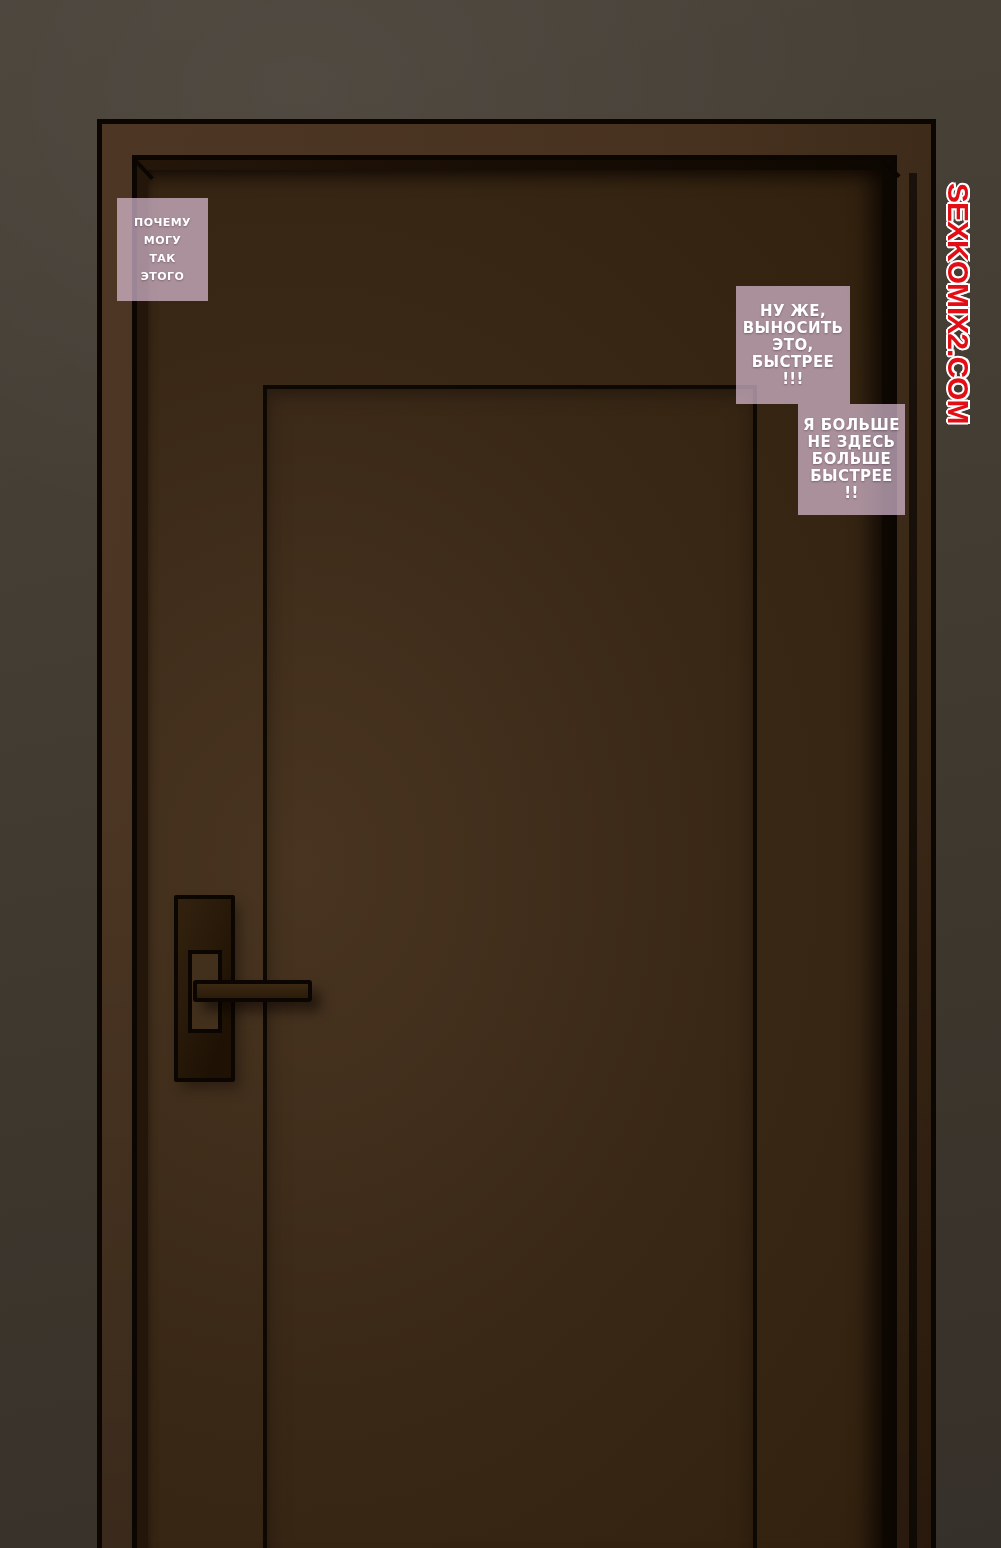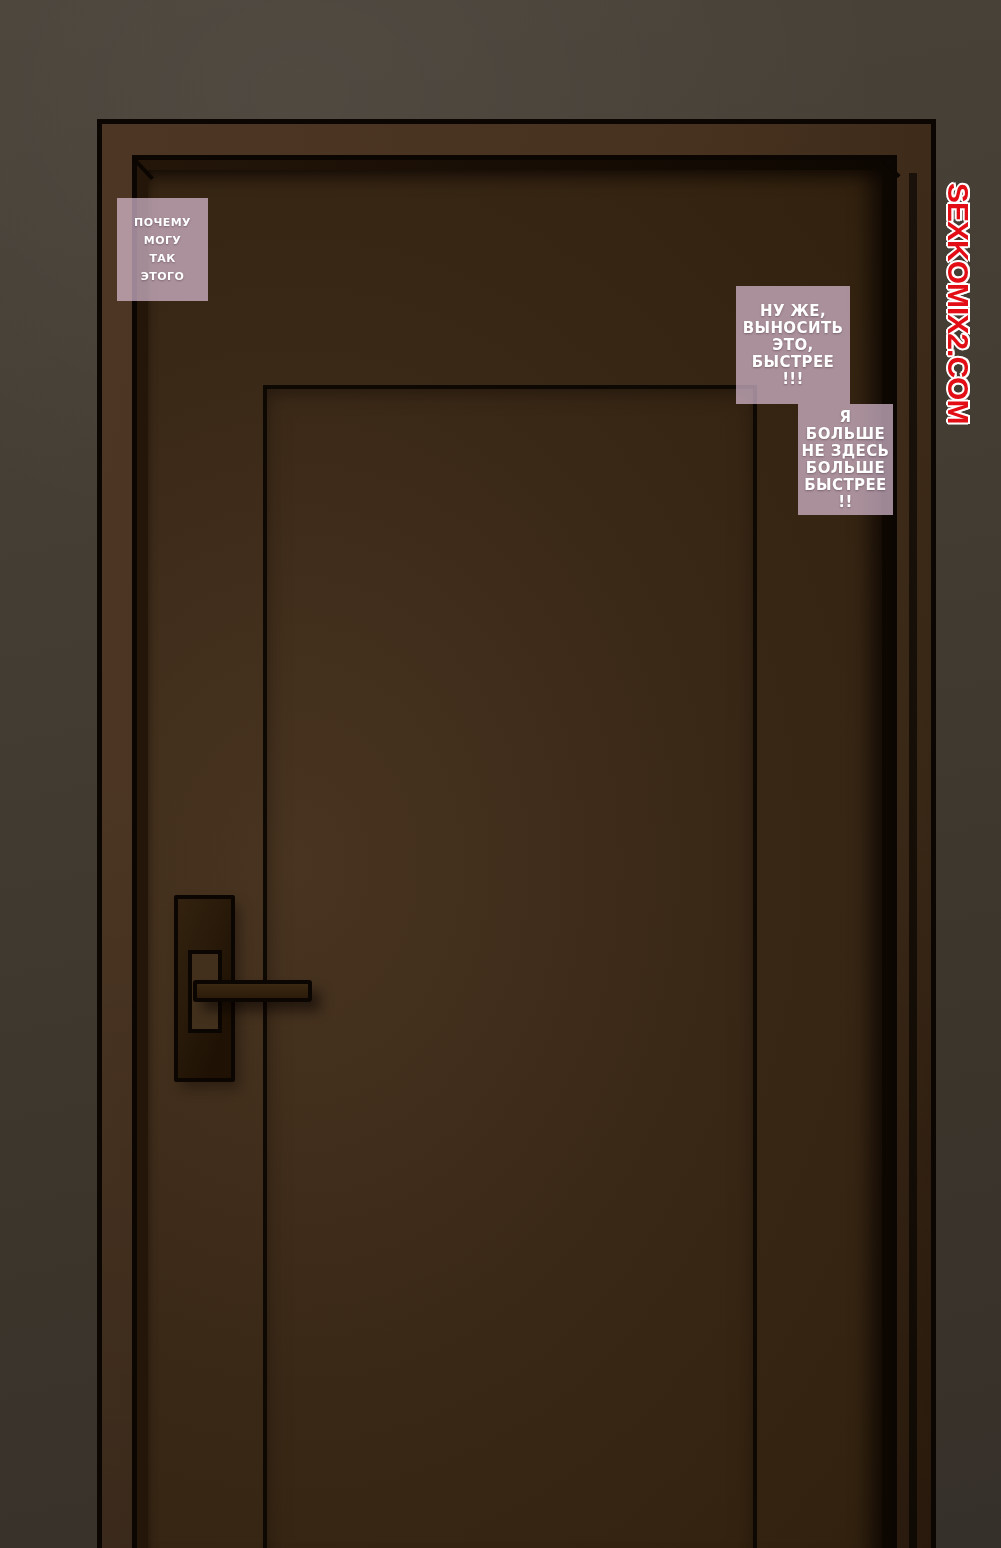--- a/index.html
+++ b/index.html
@@ -91,21 +91,21 @@
   .bubble {
     position: absolute; z-index: 5;
     display: flex; flex-direction: column; justify-content: center; align-items: center;
     background: var(--bubble-bg);
     color: var(--bubble-text);
     font-weight: bold; text-align: center; letter-spacing: 0.4px;
     text-shadow: 0 1px 2px rgba(40,20,35,0.35);
   }
   .bubble-1 { left: 117px; top: 198px; width: 91px;  height: 103px; font-size: 11px; line-height: 18px; }
   .bubble-2 { left: 736px; top: 286px; width: 114px; height: 118px; font-size: 15px; line-height: 17px; }
-  .bubble-3 { left: 798px; top: 404px; width: 95px; height: 111px; font-size: 15px; line-height: 17px; justify-content: center; }
+  .bubble-3 { left: 798px; top: 404px; width: 107px; height: 111px; font-size: 15px; line-height: 17px; justify-content: center; }
 
   
   .watermark {
     position: absolute; left: 941px; top: 183px; z-index: 9;
     writing-mode: vertical-rl;
     font-family: "Liberation Sans", sans-serif;
     font-weight: bold; font-size: 30px; letter-spacing: -1px; line-height: 34px;
     color: var(--watermark-red);
     text-shadow:
       2px 0 0 var(--watermark-outline), -2px 0 0 var(--watermark-outline),

